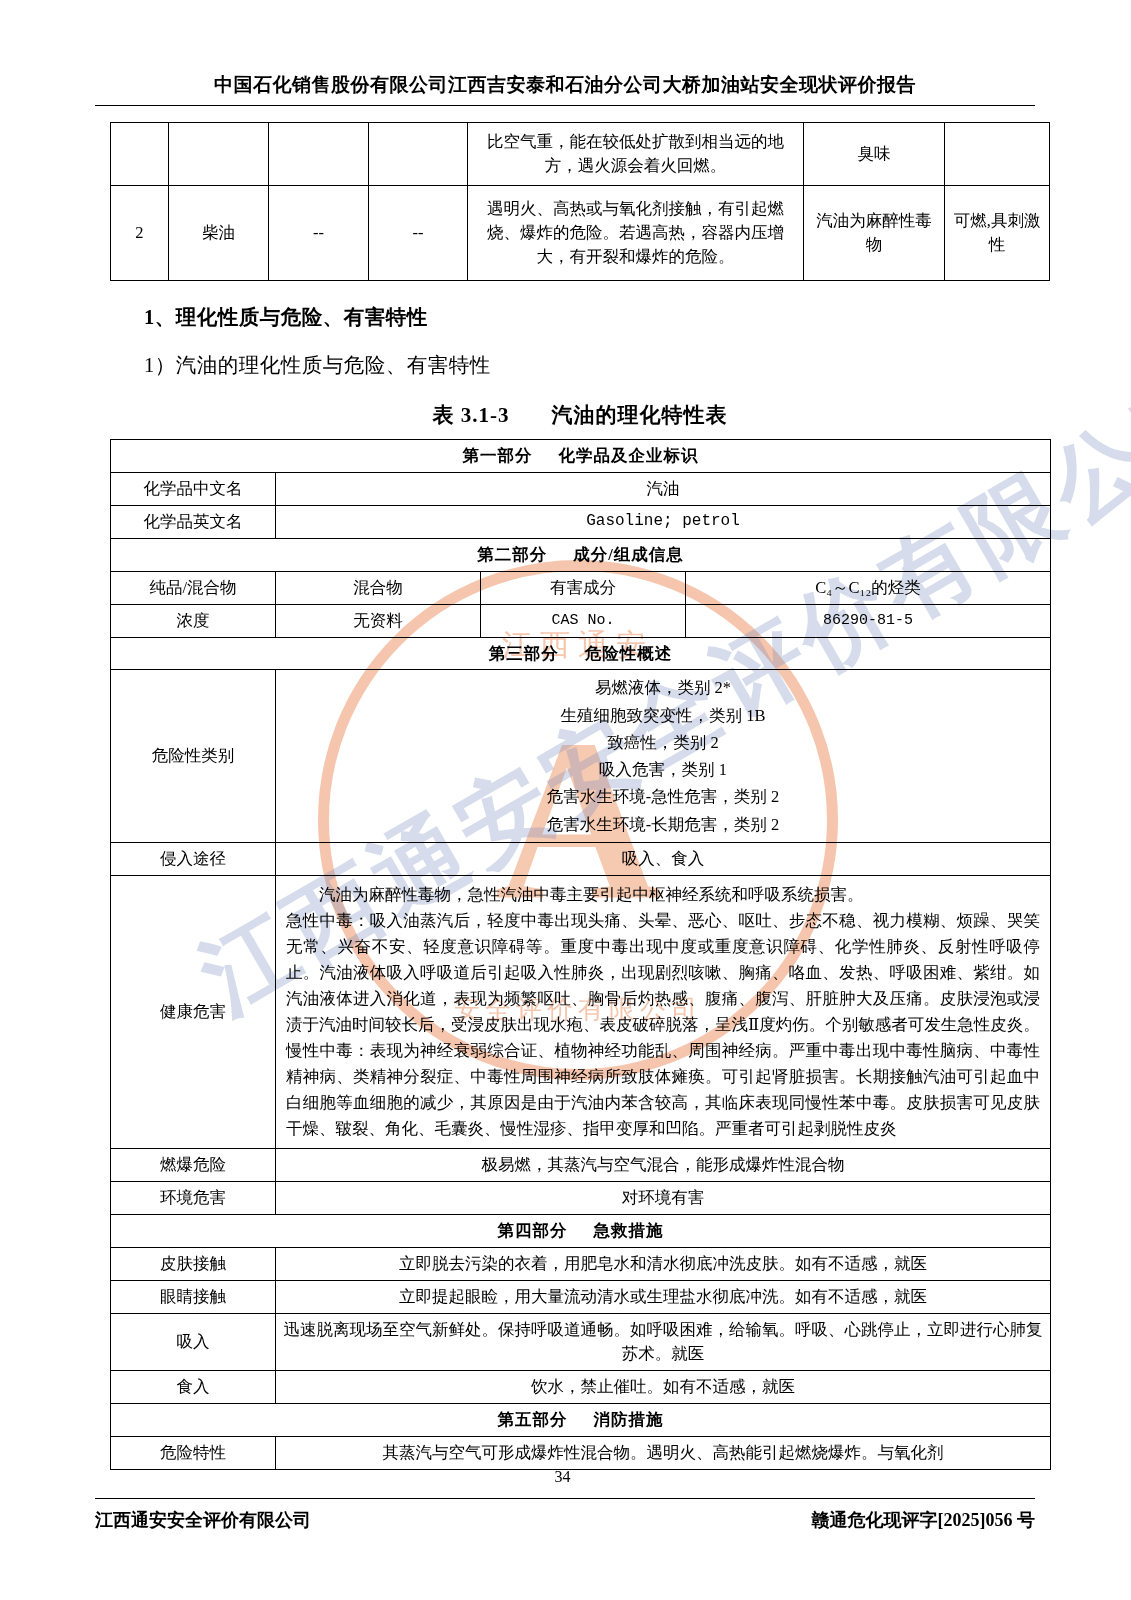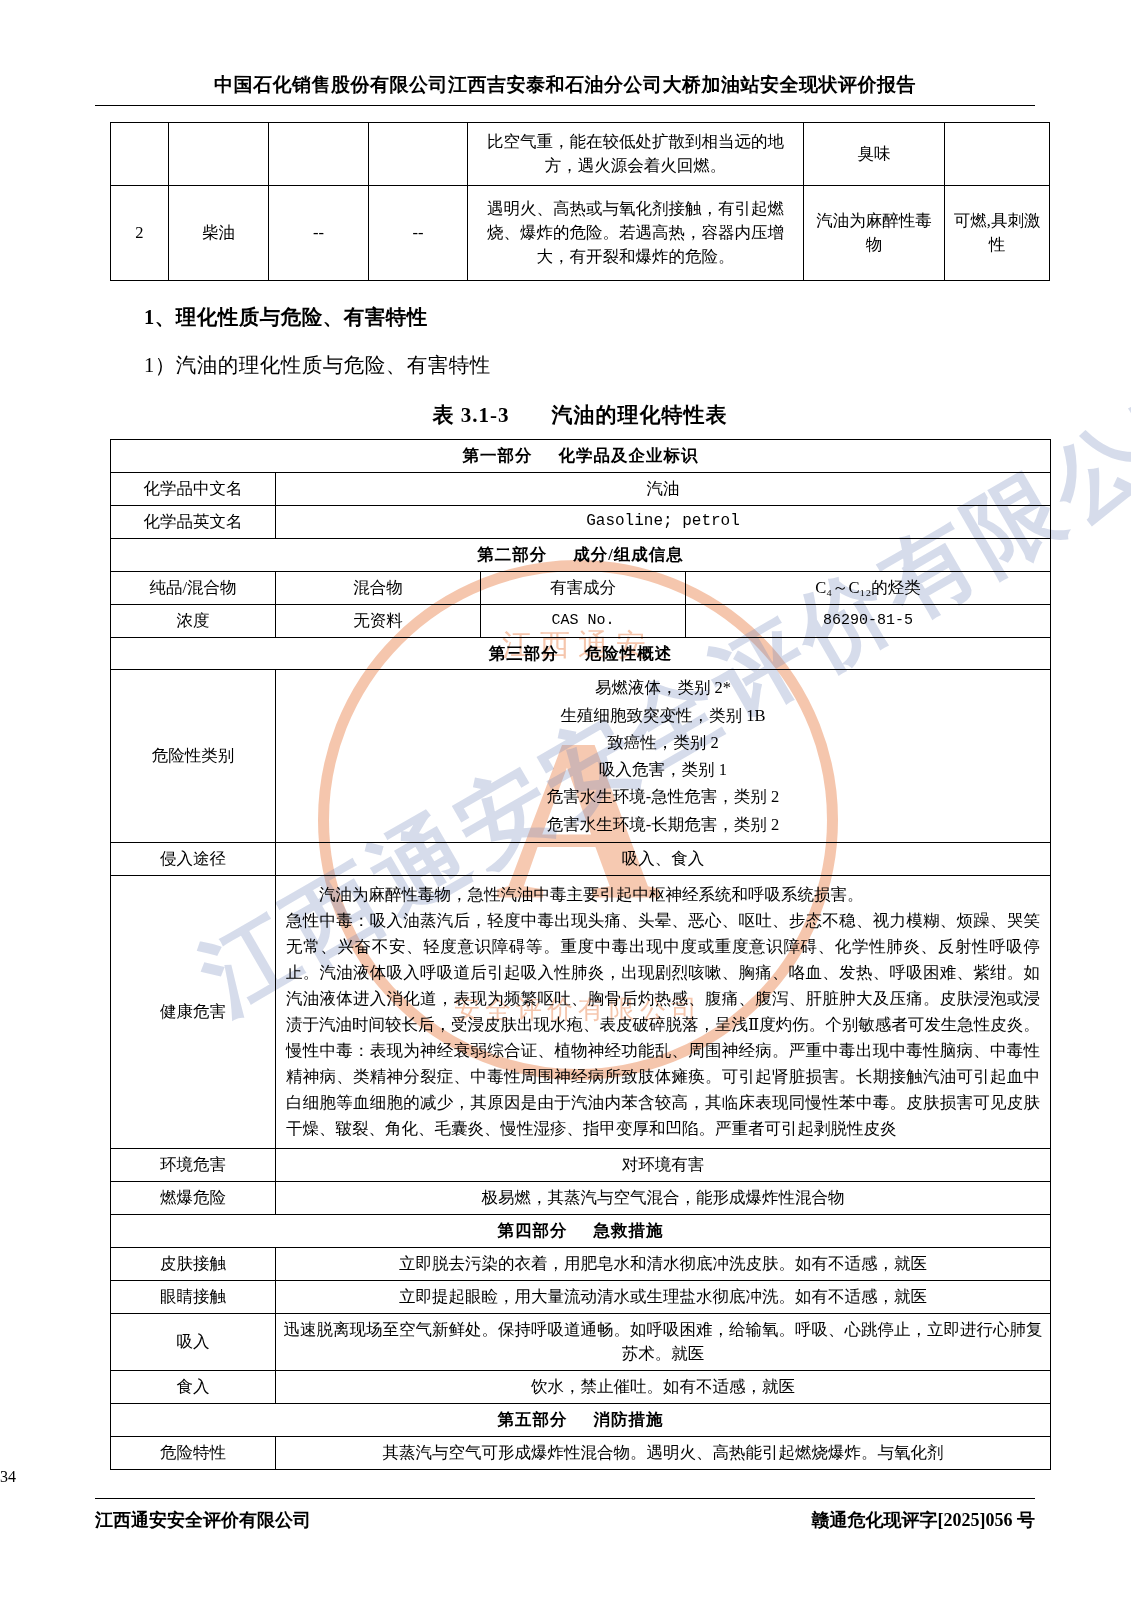--- a/index.html
+++ b/index.html
@@ -173,21 +173,21 @@
     text-align: center;
     line-height: 1.65;
   }
 
   
   .page-number {
     position: absolute;
     left: 0;
     top: 1468px;
     width: 1125px;
-    text-align: left;
+    text-align: center;
     font-size: 16px;
     z-index: 10;
   }
   .footer {
     position: absolute;
     left: 95px;
     top: 1498px;
     width: 940px;
     z-index: 10;
   }
@@ -326,26 +326,26 @@
         </tr>
         <tr>
           <td class="label-cell">健康危害</td>
           <td colspan="3" class="val-just">
             <p style="text-indent:2em">汽油为麻醉性毒物，急性汽油中毒主要引起中枢神经系统和呼吸系统损害。</p>
             <p>急性中毒：吸入油蒸汽后，轻度中毒出现头痛、头晕、恶心、呕吐、步态不稳、视力模糊、烦躁、哭笑无常、兴奋不安、轻度意识障碍等。重度中毒出现中度或重度意识障碍、化学性肺炎、反射性呼吸停止。汽油液体吸入呼吸道后引起吸入性肺炎，出现剧烈咳嗽、胸痛、咯血、发热、呼吸困难、紫绀。如汽油液体进入消化道，表现为频繁呕吐、胸骨后灼热感、腹痛、腹泻、肝脏肿大及压痛。皮肤浸泡或浸渍于汽油时间较长后，受浸皮肤出现水疱、表皮破碎脱落，呈浅Ⅱ度灼伤。个别敏感者可发生急性皮炎。</p>
             <p>慢性中毒：表现为神经衰弱综合证、植物神经功能乱、周围神经病。严重中毒出现中毒性脑病、中毒性精神病、类精神分裂症、中毒性周围神经病所致肢体瘫痪。可引起肾脏损害。长期接触汽油可引起血中白细胞等血细胞的减少，其原因是由于汽油内苯含较高，其临床表现同慢性苯中毒。皮肤损害可见皮肤干燥、皲裂、角化、毛囊炎、慢性湿疹、指甲变厚和凹陷。严重者可引起剥脱性皮炎</p>
           </td>
         </tr>
         <tr>
+          <td class="label-cell">燃爆危险</td>
+          <td colspan="3">极易燃，其蒸汽与空气混合，能形成爆炸性混合物</td>
+        </tr>
+        <tr>
           <td class="label-cell">环境危害</td>
           <td colspan="3">对环境有害</td>
-        </tr>
-        <tr>
-          <td class="label-cell">燃爆危险</td>
-          <td colspan="3">极易燃，其蒸汽与空气混合，能形成爆炸性混合物</td>
         </tr>
 
         <tr class="section-row">
           <td colspan="4">
             <span>第四部分</span><span class="sec-gap"></span><span>急救措施</span>
           </td>
         </tr>
         <tr>
           <td class="label-cell">皮肤接触</td>
           <td colspan="3">立即脱去污染的衣着，用肥皂水和清水彻底冲洗皮肤。如有不适感，就医</td>

